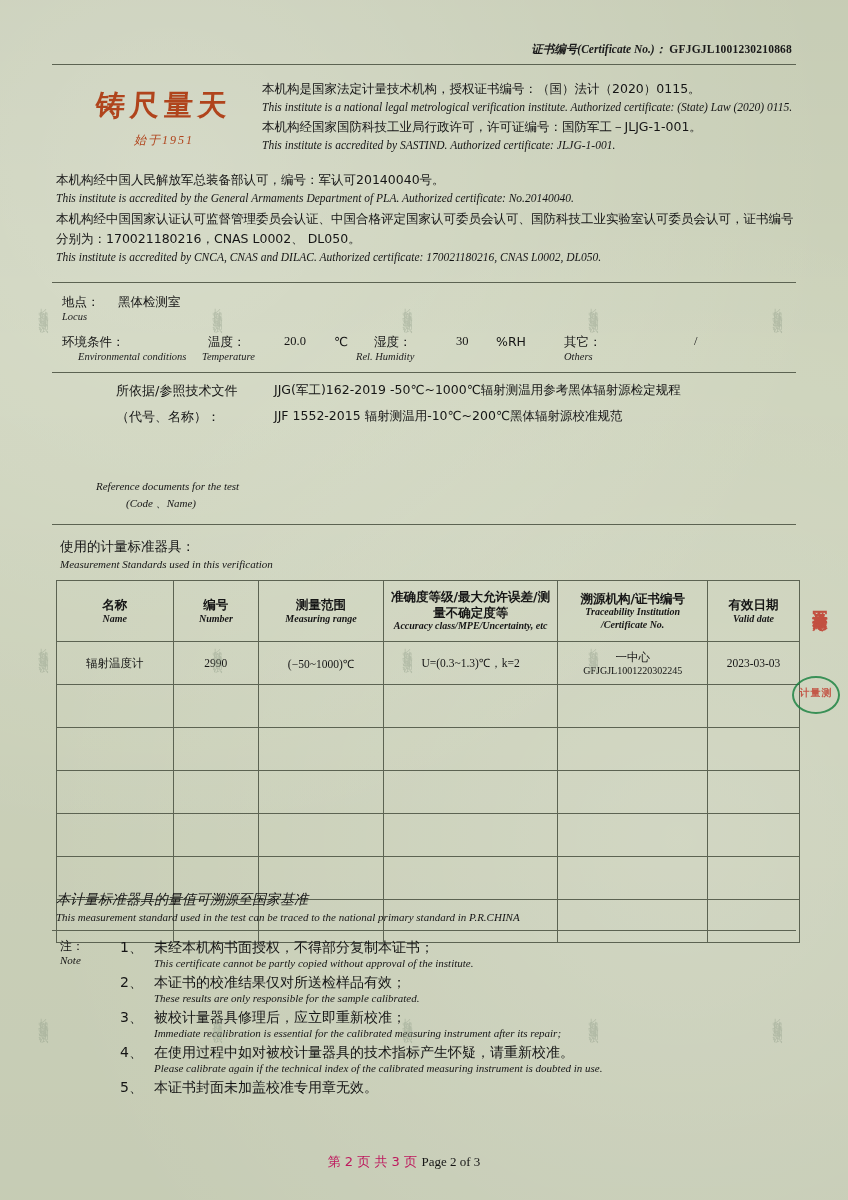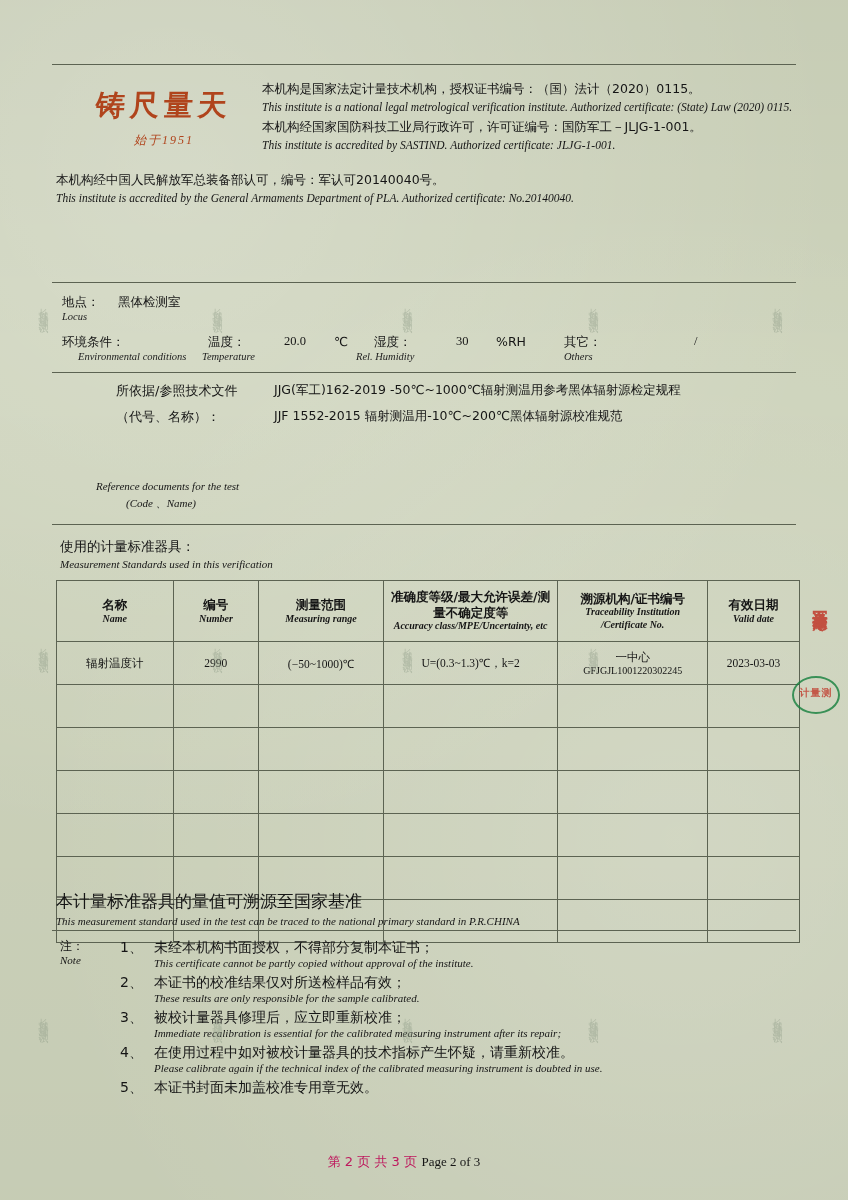--- a/index.html
+++ b/index.html
@@ -118,21 +118,21 @@
   table.std .h-en{font-family:"Liberation Serif",serif;font-style:italic;font-size:10px;display:block;line-height:1.25;}
   table.std tbody td{height:38px;font-size:11.5px;font-family:"DejaVu Sans",sans-serif;}
   table.std tbody td.num,table.std tbody td.rng,table.std tbody td.acc,table.std tbody td.date{
     font-family:"Liberation Serif",serif;font-style:normal;
   }
   table.std td .sub{display:block;font-family:"Liberation Serif",serif;font-size:10px;}
   .c1{width:120px}.c2{width:84px}.c3{width:124px}.c4{width:176px}.c5{width:148px}.c6{width:92px}
 
   
   .trace{position:absolute;left:56px;top:890px;width:744px;}
-  .trace .cn{font-size:17px;color:#151515;}
+  .trace .cn{font-size:14px;color:#151515;font-style:italic;}
   .trace .en{font-size:11px;color:#151515;display:block;margin-top:2px;}
 
   
   .notes{position:absolute;left:56px;top:938px;width:744px;color:#151515;}
   .notes .note-cn{font-family:"DejaVu Sans",sans-serif;font-size:14px;}
   .notes .note-en{font-family:"Liberation Serif",serif;font-style:italic;font-size:11px;}
   .notes .hdr-cn{position:absolute;left:4px;top:0;font-family:"DejaVu Sans",sans-serif;font-size:12px;}
   .notes .hdr-en{position:absolute;left:4px;top:16px;font-family:"Liberation Serif",serif;font-style:italic;font-size:11px;}
   .notes ol{list-style:none;margin:0;padding:0;position:absolute;left:64px;top:0;width:676px;}
   .notes ol li{margin-bottom:4px;}
@@ -192,20 +192,24 @@
     <div class="wm" style="left:210px; top:1010px;">长城计量测试</div>
     <div class="wm" style="left:400px; top:300px;">长城计量测试</div>
     <div class="wm" style="left:400px; top:640px;">长城计量测试</div>
     <div class="wm" style="left:400px; top:1010px;">长城计量测试</div>
     <div class="wm" style="left:586px; top:300px;">长城计量测试</div>
     <div class="wm" style="left:586px; top:640px;">长城计量测试</div>
     <div class="wm" style="left:586px; top:1010px;">长城计量测试</div>
     <div class="wm" style="left:770px; top:300px;">长城计量测试</div>
     <div class="wm" style="left:770px; top:1010px;">长城计量测试</div>
 
+    <div class="certno">
+      <span class="lab">证书编号(Certificate No.)：</span>
+      <span class="val">GFJGJL1001230210868</span>
+    </div>
 
     <hr class="rule" style="top:64px;">
 
     <div class="logo">
       <div class="mark">铸尺量天</div>
       <div class="since">始于1951</div>
     </div>
 
     <div class="accred">
       <div>
@@ -215,20 +219,24 @@
       <div style="margin-top:2px;">
         <span class="cn">本机构经国家国防科技工业局行政许可，许可证编号：国防军工－JLJG-1-001。</span>
         <span class="en">This institute is accredited by SASTIND. Authorized certificate: JLJG-1-001.</span>
       </div>
     </div>
 
     <div class="accred2">
       <div>
         <span class="cn">本机构经中国人民解放军总装备部认可，编号：军认可20140040号。</span>
         <span class="en">This institute is accredited by the General Armaments Department of PLA. Authorized certificate: No.20140040.</span>
+      </div>
+      <div style="margin-top:2px;">
+        <span class="cn">本机构经中国国家认证认可监督管理委员会认证、中国合格评定国家认可委员会认可、国防科技工业实验室认可委员会认可，证书编号分别为：170021180216，CNAS L0002、 DL050。</span>
+        <span class="en">This institute is accredited by CNCA, CNAS and DILAC. Authorized certificate: 170021180216, CNAS L0002, DL050.</span>
       </div>
     </div>
 
     <hr class="rule" style="top:282px;">
 
     <div class="cond">
       <span class="c-loc-cn lbl-cn">地点：</span>
       <span class="c-loc-en lbl-en">Locus</span>
       <span class="c-loc-val">黑体检测室</span>
 

